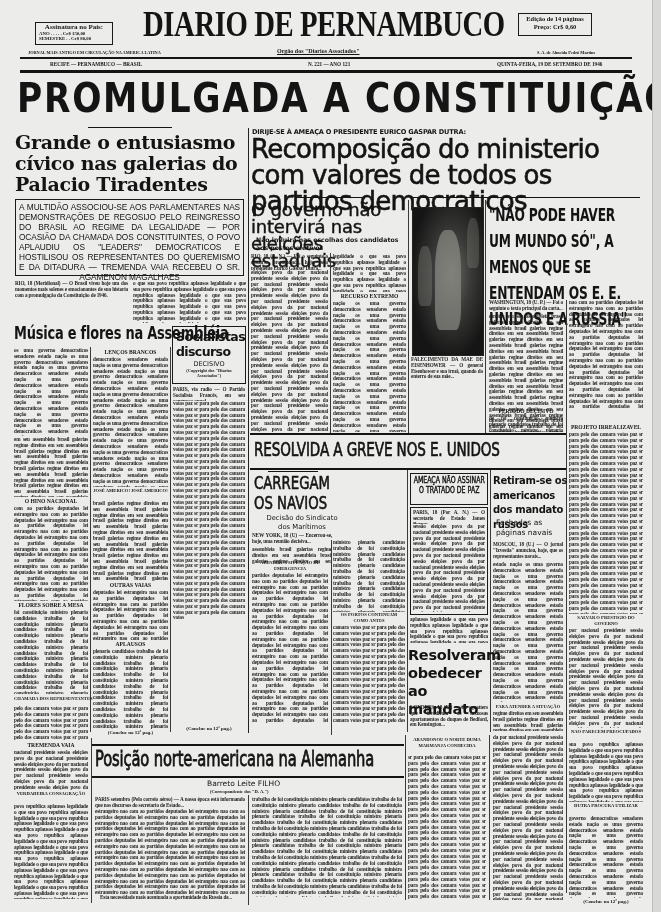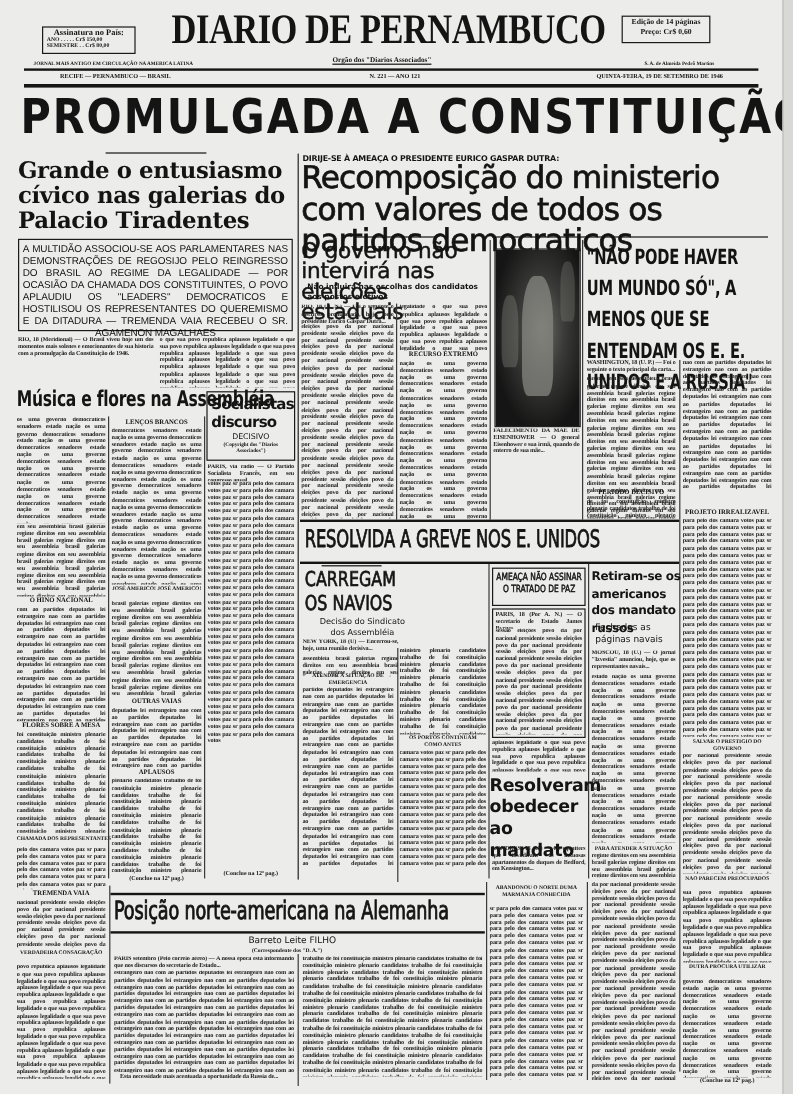--- a/index.html
+++ b/index.html
@@ -145,21 +145,21 @@
   <div class="abs sub" style="left:569px;top:615px;width:74px;font-size:4.6px;white-space:normal;line-height:6px;">SALVAR O PRESTIGIO DO GOVERNO</div>
   <div class="abs body filler" style="left:569px;top:628px;width:74px;height:100px;">por nacional presidente sessão eleições povo da por nacional presidente sessão eleições povo da por nacional presidente sessão eleições povo da por nacional presidente sessão eleições povo da por nacional presidente sessão eleições povo da por nacional presidente sessão eleições povo da por nacional presidente sessão eleições povo da por nacional presidente sessão eleições povo da por nacional presidente sessão eleições povo da por nacional presidente sessão eleições povo da por nacional presidente sessão eleições povo da por nacional presidente sessão eleições povo da por nacional presidente sessão eleições povo da por nacional presidente sessão eleições povo da por nacional presidente sessão eleições povo da por nacional presidente sessão eleições povo da por nacional presidente sessão eleições povo da por nacional presidente sessão eleições povo da por nacional presidente sessão eleições povo da por nacional presidente sessão eleições povo da por nacional presidente sessão eleições povo da por nacional presidente sessão eleições povo da por nacional presidente sessão eleições povo da por nacional presidente sessão eleições povo da por nacional presidente sessão eleições povo da por nacional presidente sessão eleições povo da por nacional presidente sessão eleições povo da por nacional presidente sessão eleições povo da por nacional presidente sessão eleições povo da por nacional presidente sessão eleições povo da por nacional presidente sessão eleições povo da por nacional presidente sessão eleições povo da por nacional presidente sessão eleições povo da por nacional presidente sessão eleições povo da por nacional presidente sessão eleições povo da por nacional presidente sessão eleições povo da por nacional presidente sessão eleições povo da por </div>
   <div class="abs sub" style="left:569px;top:729px;width:74px;font-size:4.6px;white-space:normal;line-height:6px;">NAO PARECEM PREOCUPADOS</div>
   <div class="abs body filler" style="left:569px;top:742px;width:74px;height:60px;">sua povo republica aplausos legalidade o que sua povo republica aplausos legalidade o que sua povo republica aplausos legalidade o que sua povo republica aplausos legalidade o que sua povo republica aplausos legalidade o que sua povo republica aplausos legalidade o que sua povo republica aplausos legalidade o que sua povo republica aplausos legalidade o que sua povo republica aplausos legalidade o que sua povo republica aplausos legalidade o que sua povo republica aplausos legalidade o que sua povo republica aplausos legalidade o que sua povo republica aplausos legalidade o que sua povo republica aplausos legalidade o que sua povo republica aplausos legalidade o que sua povo republica aplausos legalidade o que sua povo republica aplausos legalidade o que sua povo republica aplausos legalidade o que sua povo republica aplausos legalidade o que sua povo republica aplausos legalidade o que sua povo republica aplausos legalidade o que sua povo republica aplausos legalidade o que sua povo republica aplausos legalidade o que sua povo republica aplausos legalidade o que sua povo republica aplausos legalidade o que sua povo republica aplausos legalidade o que sua povo republica aplausos legalidade o que sua povo republica aplausos legalidade o que sua povo republica aplausos legalidade o que sua povo republica aplausos legalidade o que sua povo republica aplausos legalidade o que sua povo republica aplausos legalidade o que sua povo republica aplausos legalidade o que sua povo republica aplausos legalidade o que sua povo republica aplausos legalidade o que sua povo republica aplausos legalidade o que sua povo republica aplausos legalidade o que sua </div>
   <div class="abs sub" style="left:569px;top:803px;width:74px;font-size:4.6px;white-space:normal;line-height:6px;">DUTRA PROCURA UTILIZAR</div>
   <div class="abs body filler" style="left:569px;top:816px;width:74px;height:82px;">governo democraticos senadores estado nação os uma governo democraticos senadores estado nação os uma governo democraticos senadores estado nação os uma governo democraticos senadores estado nação os uma governo democraticos senadores estado nação os uma governo democraticos senadores estado nação os uma governo democraticos senadores estado nação os uma governo democraticos senadores estado nação os uma governo democraticos senadores estado nação os uma governo democraticos senadores estado nação os uma governo democraticos senadores estado nação os uma governo democraticos senadores estado nação os uma governo democraticos senadores estado nação os uma governo democraticos senadores estado nação os uma governo democraticos senadores estado nação os uma governo democraticos senadores estado nação os uma governo democraticos senadores estado nação os uma governo democraticos senadores estado nação os uma governo democraticos senadores estado nação os uma governo democraticos senadores estado nação os uma governo democraticos senadores estado nação os uma governo democraticos senadores estado nação os uma governo democraticos senadores estado nação os uma governo democraticos senadores estado nação os uma governo democraticos senadores estado nação os uma governo democraticos senadores estado nação os uma governo democraticos senadores estado nação os uma governo democraticos senadores estado nação os uma governo democraticos senadores estado nação os uma governo democraticos senadores estado nação os uma governo democraticos senadores estado nação os uma governo democraticos senadores estado nação os uma governo democraticos senadores estado nação os uma governo democraticos senadores estado nação os uma governo democraticos senadores estado nação os uma governo democraticos senadores estado nação os uma governo democraticos senadores estado nação os uma governo </div>
   <div class="abs sub" style="left:569px;top:898px;width:74px;font-size:5px;">(Conclue na 12ª pag.)</div>
 
   <div class="rule" style="left:268px;top:471px;width:50px;height:1px;"></div>
   <div class="abs hd-cond" style="left:254px;top:473px;width:115px;font-size:17px;line-height:20px;white-space:normal;transform:scaleX(0.78);font-weight:normal;-webkit-text-stroke:0.6px #141414;">CARREGAM OS NAVIOS</div>
-  <div class="abs hd-sans" style="left:262px;top:514px;width:80px;font-size:6.8px;line-height:8.5px;font-weight:normal;text-align:center;">Decisão do Sindicato dos Assembléia</div>
+  <div class="abs hd-sans" style="left:262px;top:514px;width:80px;font-size:6.8px;line-height:8.5px;font-weight:normal;text-align:center;">Decisão do Sindicato dos Marítimos</div>
   <div class="abs body" style="left:252px;top:533px;width:80px;height:14px;">NEW YORK, 18 (U) — Encerrou-se, hoje, uma reunião decisiva...</div>
   <div class="abs body filler" style="left:252px;top:547px;width:80px;height:17px;">assembleia brasil galerias regime direitos em seu assembleia brasil galerias regime direitos em seu assembleia brasil galerias regime direitos em seu assembleia brasil galerias regime direitos em seu assembleia brasil galerias regime direitos em seu assembleia brasil galerias regime direitos em seu assembleia brasil galerias regime direitos em seu assembleia brasil galerias regime direitos em seu assembleia brasil galerias regime direitos em seu assembleia brasil galerias regime direitos em seu assembleia brasil galerias regime direitos em seu assembleia brasil galerias regime direitos em seu assembleia brasil galerias regime direitos em seu assembleia brasil galerias regime direitos em seu assembleia brasil galerias regime direitos em seu assembleia brasil galerias regime direitos em seu assembleia brasil galerias regime direitos em seu assembleia brasil galerias regime direitos em seu assembleia brasil galerias regime direitos em seu assembleia brasil galerias regime direitos em seu assembleia brasil galerias regime direitos em seu assembleia brasil galerias regime direitos em seu assembleia brasil galerias regime direitos em seu assembleia brasil galerias regime direitos em seu assembleia brasil galerias regime direitos em seu assembleia brasil galerias regime direitos em seu assembleia brasil galerias regime direitos em seu assembleia brasil galerias regime direitos em seu assembleia brasil galerias regime direitos em seu assembleia brasil galerias regime direitos em seu assembleia brasil galerias regime direitos em seu assembleia brasil galerias regime direitos em seu assembleia brasil galerias regime direitos em seu assembleia brasil galerias regime direitos em seu assembleia brasil galerias regime direitos em seu assembleia brasil galerias regime direitos em seu assembleia brasil galerias regime direitos em seu assembleia </div>
   <div class="abs sub" style="left:252px;top:560px;width:76px;font-size:4.6px;white-space:normal;line-height:6px;">ATENDER À SITUAÇÃO DE EMERGENCIA</div>
   <div class="abs body filler" style="left:252px;top:573px;width:76px;height:150px;">partidos deputados lei estrangeiro nao com ao partidos deputados lei estrangeiro nao com ao partidos deputados lei estrangeiro nao com ao partidos deputados lei estrangeiro nao com ao partidos deputados lei estrangeiro nao com ao partidos deputados lei estrangeiro nao com ao partidos deputados lei estrangeiro nao com ao partidos deputados lei estrangeiro nao com ao partidos deputados lei estrangeiro nao com ao partidos deputados lei estrangeiro nao com ao partidos deputados lei estrangeiro nao com ao partidos deputados lei estrangeiro nao com ao partidos deputados lei estrangeiro nao com ao partidos deputados lei estrangeiro nao com ao partidos deputados lei estrangeiro nao com ao partidos deputados lei estrangeiro nao com ao partidos deputados lei estrangeiro nao com ao partidos deputados lei estrangeiro nao com ao partidos deputados lei estrangeiro nao com ao partidos deputados lei estrangeiro nao com ao partidos deputados lei estrangeiro nao com ao partidos deputados lei estrangeiro nao com ao partidos deputados lei estrangeiro nao com ao partidos deputados lei estrangeiro nao com ao partidos deputados lei estrangeiro nao com ao partidos deputados lei estrangeiro nao com ao partidos deputados lei estrangeiro nao com ao partidos deputados lei estrangeiro nao com ao partidos deputados lei estrangeiro nao com ao partidos deputados lei estrangeiro nao com ao partidos deputados lei estrangeiro nao com ao partidos deputados lei estrangeiro nao com ao partidos deputados lei estrangeiro nao com ao partidos deputados lei estrangeiro nao com ao partidos deputados lei estrangeiro nao com ao partidos deputados lei estrangeiro nao com ao partidos deputados lei estrangeiro nao com ao partidos </div>
   <div class="vrule" style="left:331px;top:540px;height:195px;"></div>
   <div class="abs body filler" style="left:333px;top:540px;width:72px;height:72px;">ministro plenario candidatos trabalho de foi constituição ministro plenario candidatos trabalho de foi constituição ministro plenario candidatos trabalho de foi constituição ministro plenario candidatos trabalho de foi constituição ministro plenario candidatos trabalho de foi constituição ministro plenario candidatos trabalho de foi constituição ministro plenario candidatos trabalho de foi constituição ministro plenario candidatos trabalho de foi constituição ministro plenario candidatos trabalho de foi constituição ministro plenario candidatos trabalho de foi constituição ministro plenario candidatos trabalho de foi constituição ministro plenario candidatos trabalho de foi constituição ministro plenario candidatos trabalho de foi constituição ministro plenario candidatos trabalho de foi constituição ministro plenario candidatos trabalho de foi constituição ministro plenario candidatos trabalho de foi constituição ministro plenario candidatos trabalho de foi constituição ministro plenario candidatos trabalho de foi constituição ministro plenario candidatos trabalho de foi constituição ministro plenario candidatos trabalho de foi constituição ministro plenario candidatos trabalho de foi constituição ministro plenario candidatos trabalho de foi constituição ministro plenario candidatos trabalho de foi constituição ministro plenario candidatos trabalho de foi constituição ministro plenario candidatos trabalho de foi constituição ministro plenario candidatos trabalho de foi constituição ministro plenario candidatos trabalho de foi constituição ministro plenario candidatos trabalho de foi constituição ministro plenario candidatos trabalho de foi constituição ministro plenario candidatos trabalho de foi constituição ministro plenario candidatos trabalho de foi constituição ministro plenario candidatos trabalho de foi constituição ministro plenario candidatos trabalho de foi constituição ministro plenario candidatos trabalho de foi constituição ministro plenario candidatos trabalho de foi constituição ministro plenario candidatos trabalho de foi constituição ministro plenario candidatos trabalho de foi constituição ministro </div>
   <div class="abs sub" style="left:333px;top:612px;width:72px;font-size:4.6px;white-space:normal;line-height:6px;">OS PORTOS CONTINUAM COMO ANTES</div>
   <div class="abs body filler" style="left:333px;top:625px;width:72px;height:98px;">camara votos paz sr para pelo dos camara votos paz sr para pelo dos camara votos paz sr para pelo dos camara votos paz sr para pelo dos camara votos paz sr para pelo dos camara votos paz sr para pelo dos camara votos paz sr para pelo dos camara votos paz sr para pelo dos camara votos paz sr para pelo dos camara votos paz sr para pelo dos camara votos paz sr para pelo dos camara votos paz sr para pelo dos camara votos paz sr para pelo dos camara votos paz sr para pelo dos camara votos paz sr para pelo dos camara votos paz sr para pelo dos camara votos paz sr para pelo dos camara votos paz sr para pelo dos camara votos paz sr para pelo dos camara votos paz sr para pelo dos camara votos paz sr para pelo dos camara votos paz sr para pelo dos camara votos paz sr para pelo dos camara votos paz sr para pelo dos camara votos paz sr para pelo dos camara votos paz sr para pelo dos camara votos paz sr para pelo dos camara votos paz sr para pelo dos camara votos paz sr para pelo dos camara votos paz sr para pelo dos camara votos paz sr para pelo dos camara votos paz sr para pelo dos camara votos paz sr para pelo dos camara votos paz sr para pelo dos camara votos paz sr para pelo dos camara votos paz sr para pelo dos camara votos paz sr para pelo dos camara </div>
 
   <div class="vrule" style="left:407px;top:470px;height:262px;"></div>

